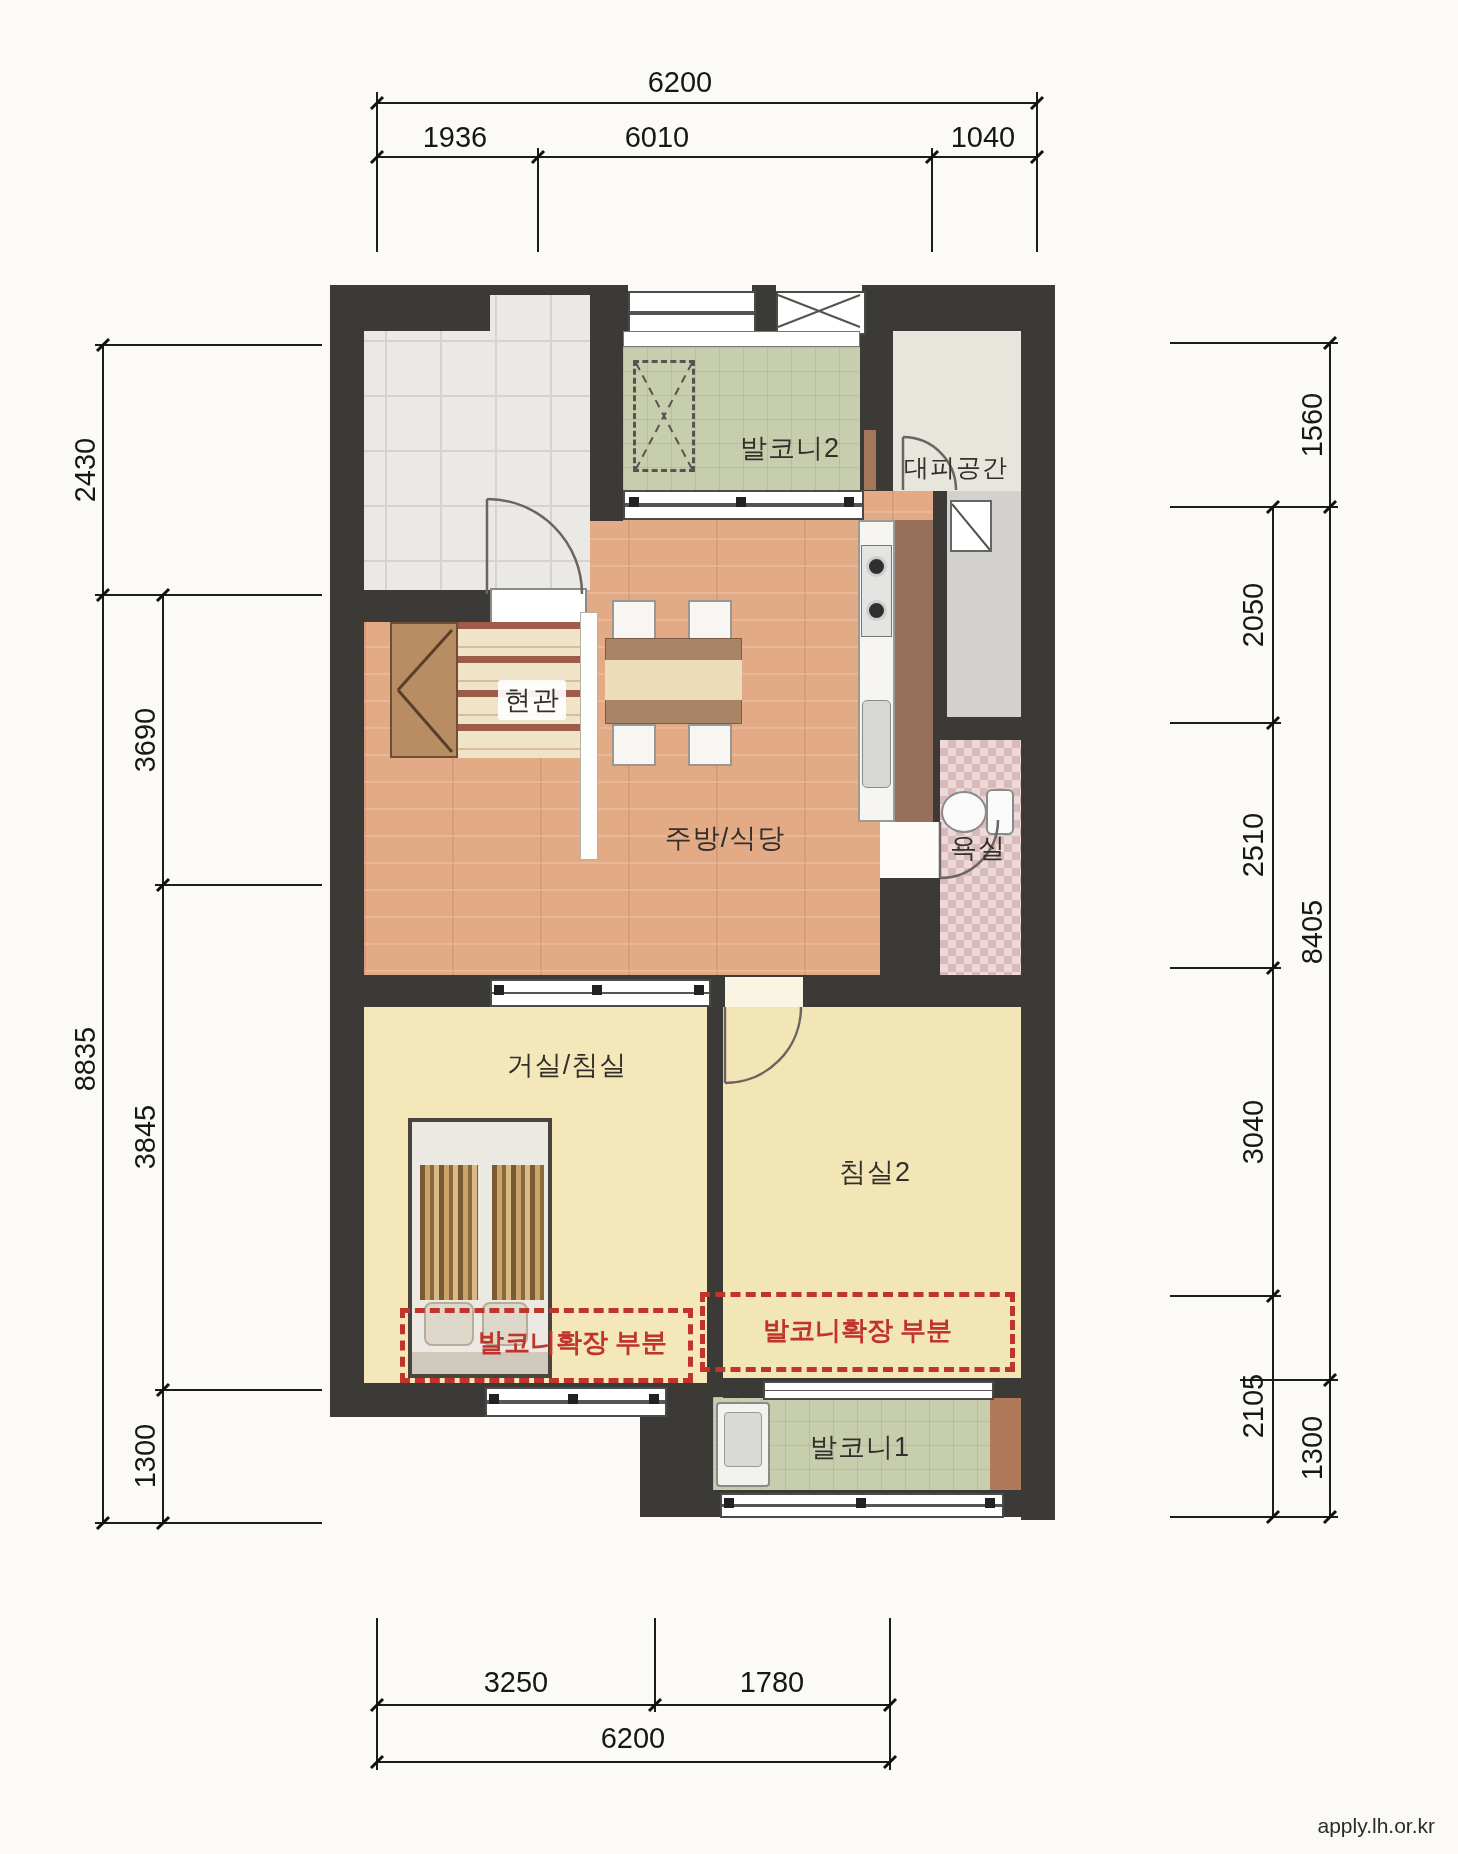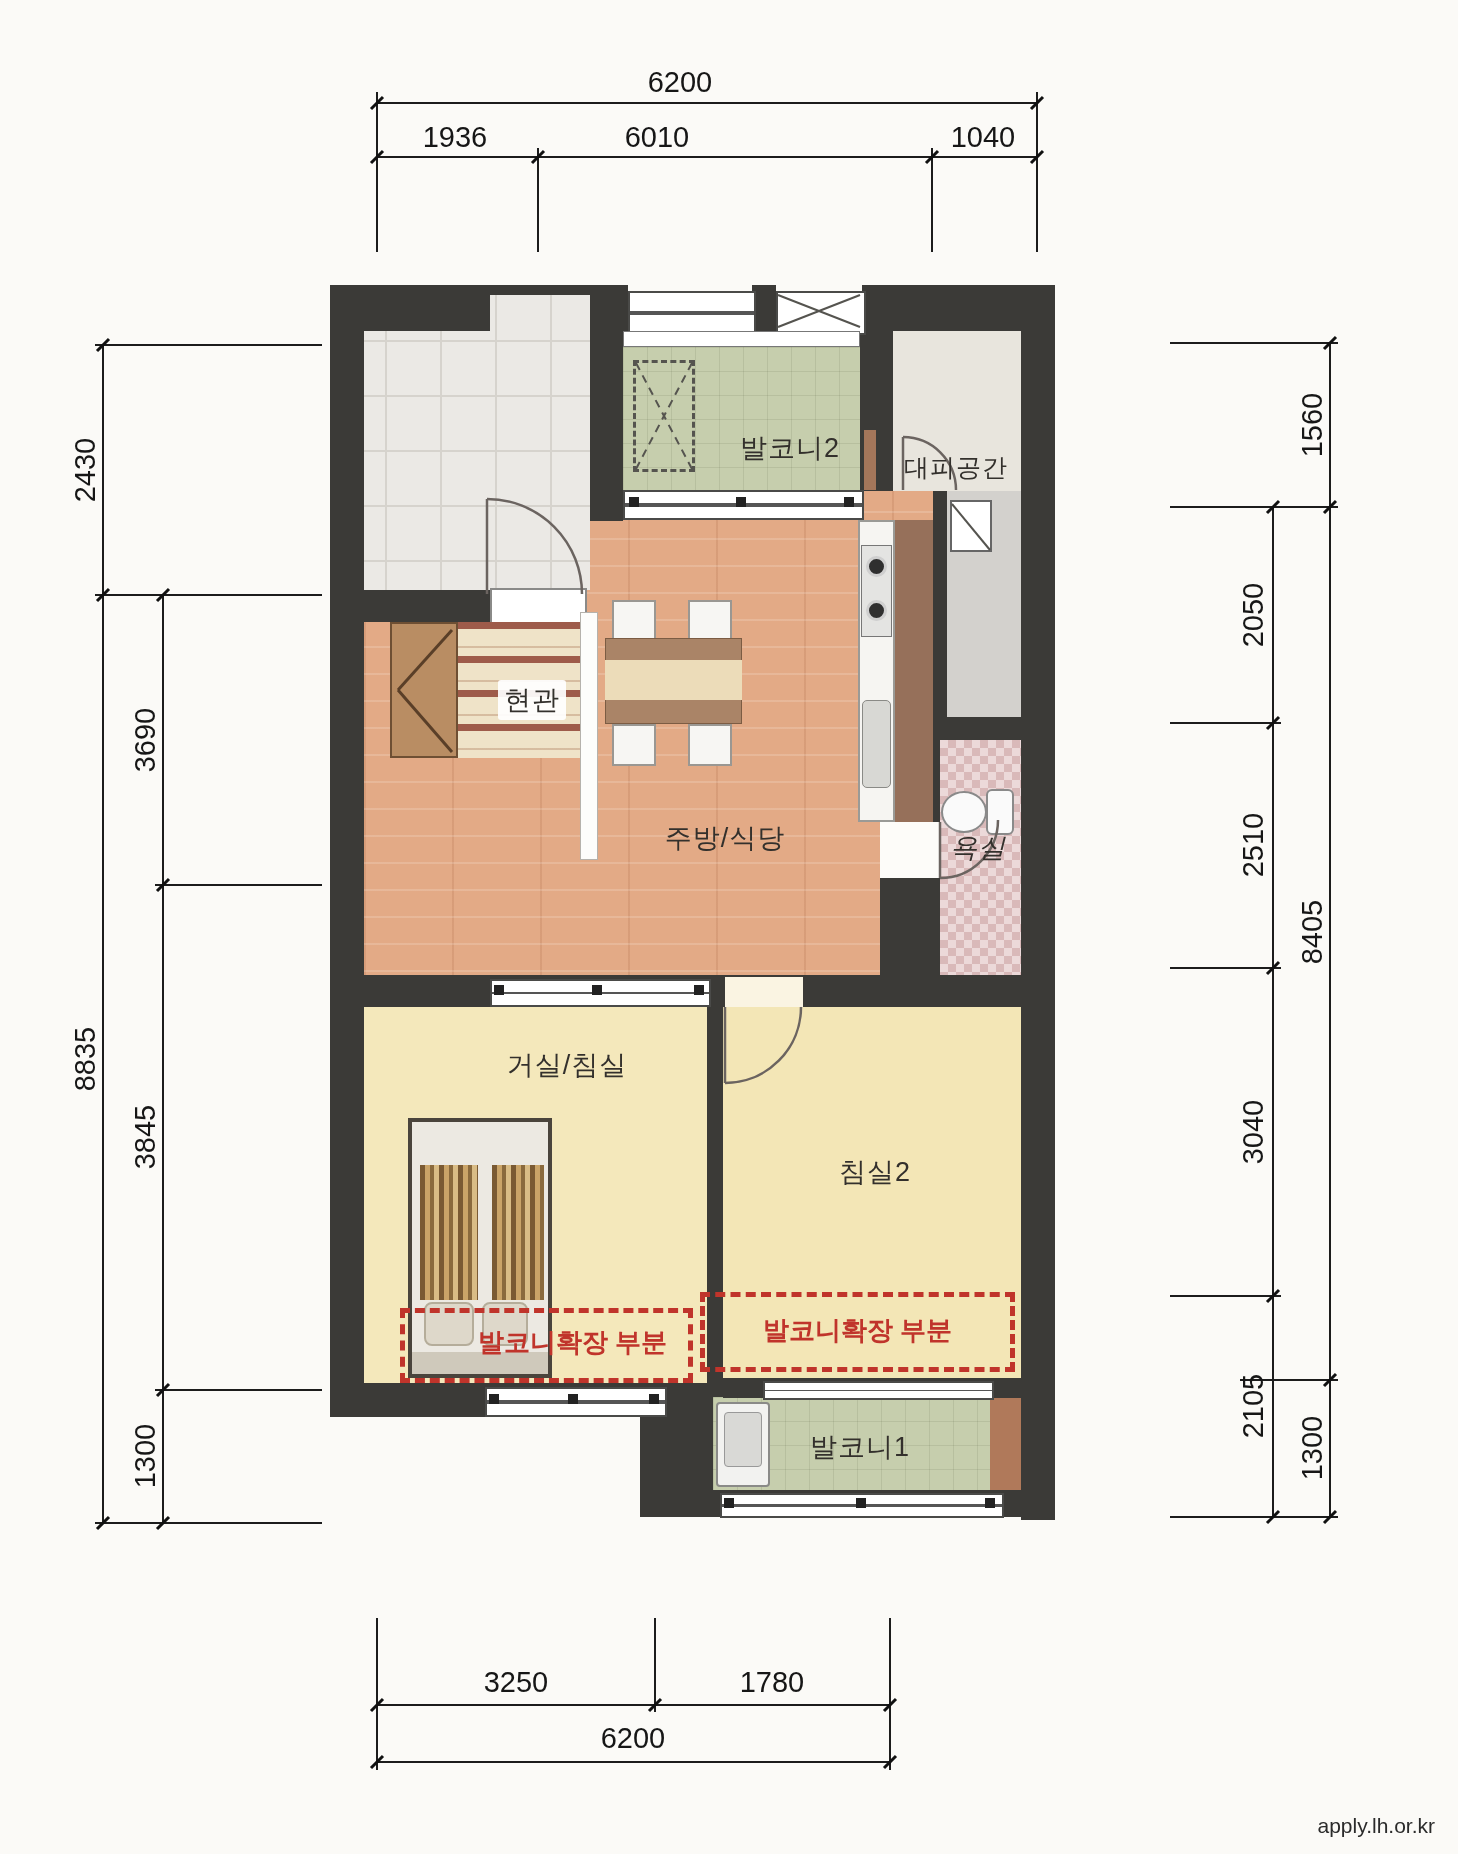--- a/index.html
+++ b/index.html
@@ -203,21 +203,21 @@
       <rect x="724" y="1498" width="10" height="10"></rect>
         <rect x="856" y="1498" width="10" height="10"></rect>
         <rect x="985" y="1498" width="10" height="10"></rect>
     </g>
   </svg>
 
   <div class="room-label" style="left:720px;top:433px;width:140px;height:30px;">발코니2</div>
   <div class="room-label" style="left:893px;top:432px;width:126px;height:30px;font-size:25px;margin-top:20px;">대피공간</div>
   <div class="room-label" style="left:498px;top:680px;width:68px;height:40px;background:rgba(255,255,255,.92);border-radius:3px;">현관</div>
   <div class="room-label" style="left:640px;top:823px;width:170px;height:30px;">주방/식당</div>
-  <div class="room-label" style="left:935px;top:833px;width:86px;height:30px;font-style:italic;">욕실</div>
+  <div class="room-label" style="left:935px;top:833px;width:86px;height:30px;">욕실</div>
   <div class="room-label" style="left:477px;top:1050px;width:180px;height:30px;">거실/침실</div>
   <div class="room-label" style="left:800px;top:1157px;width:150px;height:30px;">침실2</div>
   <div class="red-label" style="left:455px;top:1327px;width:235px;height:30px;">발코니확장 부분</div>
   <div class="red-label" style="left:740px;top:1315px;width:235px;height:30px;">발코니확장 부분</div>
   <div class="room-label" style="left:790px;top:1432px;width:140px;height:30px;">발코니1</div>
 
   <div class="dim" style="left:620px;top:66px;">6200</div>
   <div class="dim" style="left:395px;top:121px;">1936</div>
   <div class="dim" style="left:597px;top:121px;">6010</div>
   <div class="dim" style="left:923px;top:121px;text-align:right;">1040</div>

